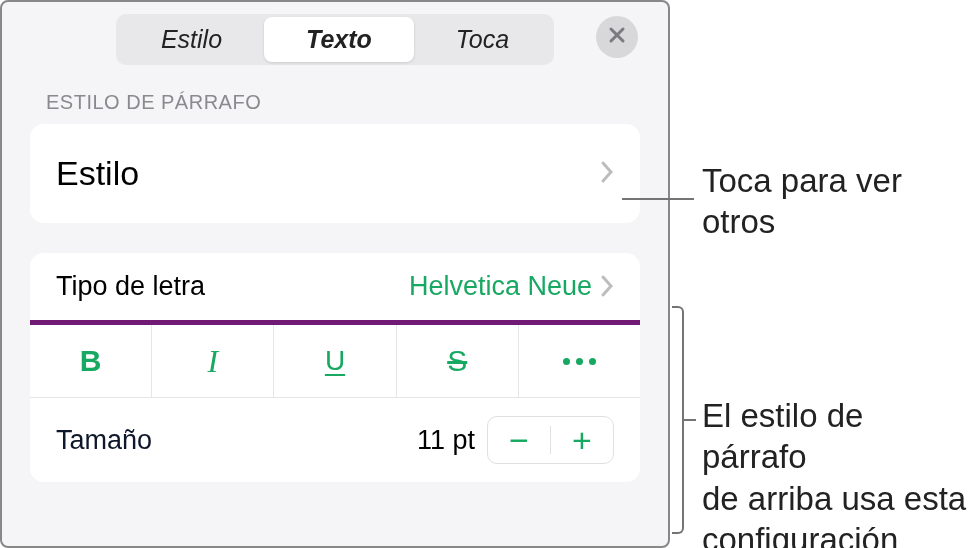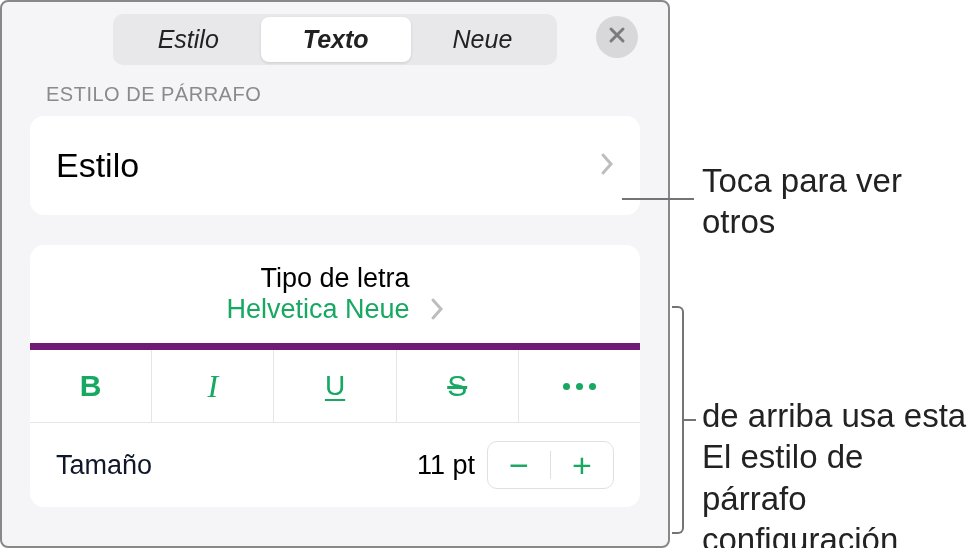--- a/index.html
+++ b/index.html
@@ -65,20 +65,21 @@
       justify-content: center;
       cursor: pointer;
     }
     .close-btn svg { width: 18px; height: 18px; }
     .section-label {
       font-size: 20px;
       letter-spacing: 0.5px;
       color: #8a8a8e;
       padding: 0 44px 10px 44px;
       text-transform: uppercase;
+      margin-top: 8px;
     }
     .card {
       background: #fff;
       border-radius: 14px;
       margin: 0 28px;
     }
     .style-row {
       display: flex;
       align-items: center;
       justify-content: space-between;
@@ -99,32 +100,31 @@
       border-radius: 14px;
       margin-left: 28px;
       margin-right: 28px;
       overflow: hidden;
     }
     .font-row {
       display: flex;
       align-items: center;
       justify-content: space-between;
       padding: 18px 26px;
-      border-bottom: 7px solid #701a75;
-      cursor: pointer;
-      flex-direction: column;
+      border-bottom: 5px solid #701a75;
+      cursor: pointer;
     }
     .font-label {
       font-size: 27px;
       color: #000;
     }
     .font-value-wrap {
       display: flex;
       align-items: flex-end;
-      gap: 20px;
+      gap: 8px;
     }
     .font-value {
       font-size: 27px;
       color: #17a862;
     }
     .style-buttons {
       display: flex;
       border-bottom: 1px solid #e6e6e8;
     }
     .style-btn {
@@ -220,21 +220,21 @@
   </style>
 </head>
 <body>
 
 <div class="panel">
 
   <div class="header-row">
     <div class="segmented">
       <div class="segmented-item">Estilo</div>
       <div class="segmented-item active">Texto</div>
-      <div class="segmented-item">Neue</div>
+      <div class="segmented-item">Toca</div>
     </div>
     <div class="close-btn">
       <span>
         <svg viewBox="0 0 18 18">
             <path d="M3 3 L15 15 M15 3 L3 15" stroke="#7b7b7f" stroke-width="3" stroke-linecap="round" fill="none"></path>
           </svg>
       </span>
     </div>
   </div>
 
@@ -304,16 +304,16 @@
 </div>
 
 <div class="leader leader-h" style="left:622px; top:198px; width:72px;"></div>
 <div class="callout callout-1">
   <div>Toca para ver otros</div>
 </div>
 
 <div class="bracket" style="left:672px; top:306px; width:12px; height:228px;"></div>
 <div class="leader leader-h" style="left:684px; top:419px; width:12px;"></div>
 <div class="callout callout-2">
+  <div>El estilo de párrafo</div>
   <div>de arriba usa esta</div>
-  <div>El estilo de párrafo</div>
   <div>configuración</div>
 </div>
 
 </body></html>

